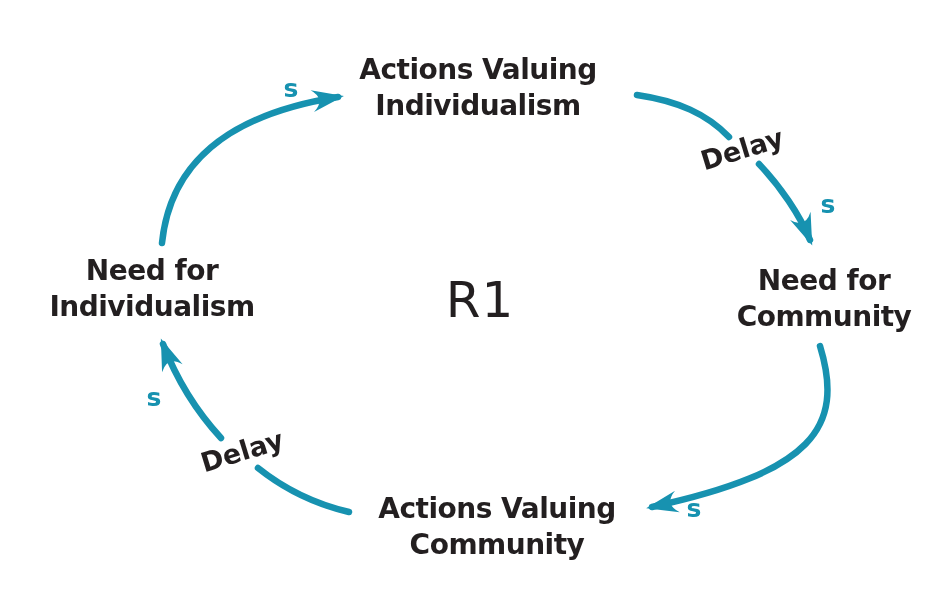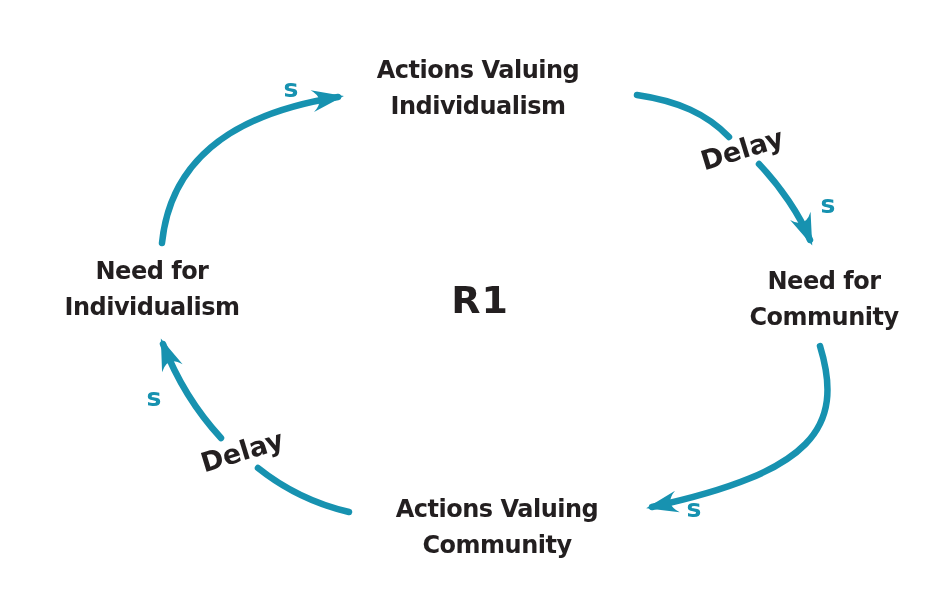--- a/index.html
+++ b/index.html
@@ -25,31 +25,31 @@
   .arrow-layer path.arc {
     fill: none;
     stroke: var(--arrow);
     stroke-width: 6.5;
     stroke-linecap: round;
   }
   .node {
     position: absolute;
     transform: translate(-50%, -50%);
     text-align: center;
-    font-size: 24px;
+    font-size: 28px;
     line-height: 36px;
     font-weight: 600;
     letter-spacing: -0.5px;
     white-space: nowrap;
   }
   .loop-label {
     position: absolute;
     transform: translate(-50%, -50%);
-    font-size: 38px;
-    font-weight: 700;
+    font-size: 50px;
+    font-weight: 400;
     letter-spacing: 1px;
   }
   .polarity {
     position: absolute;
     transform: translate(-50%, -50%);
     color: var(--arrow);
     font-size: 25px;
     font-weight: 700;
     line-height: 1;
   }

